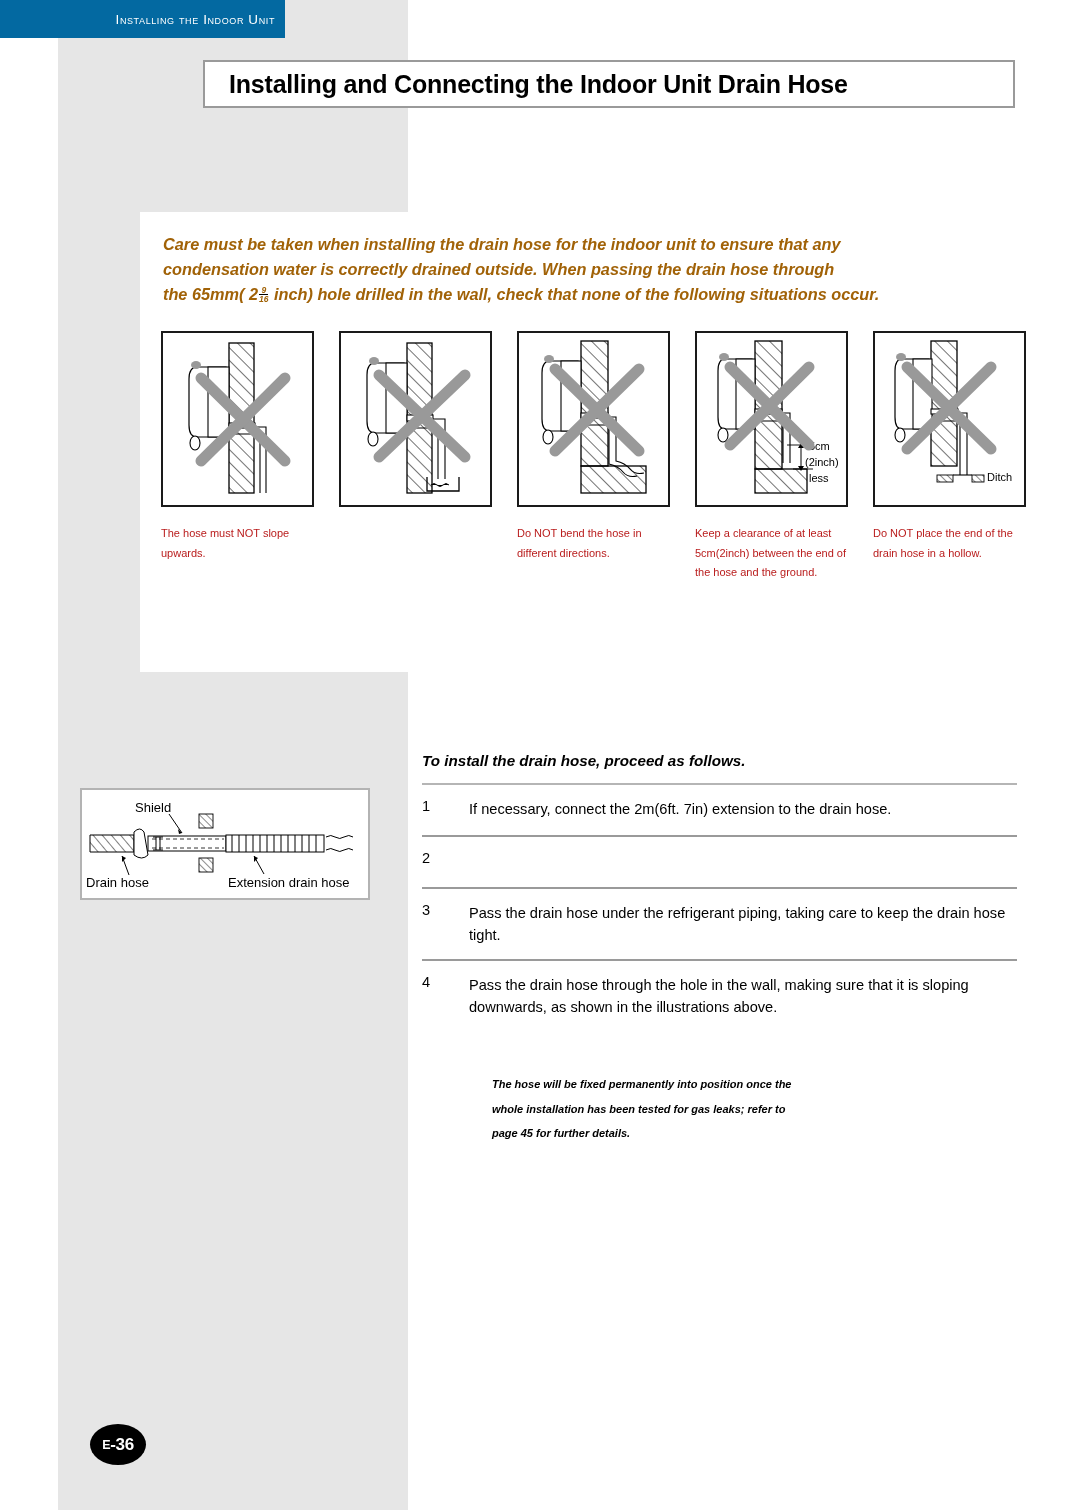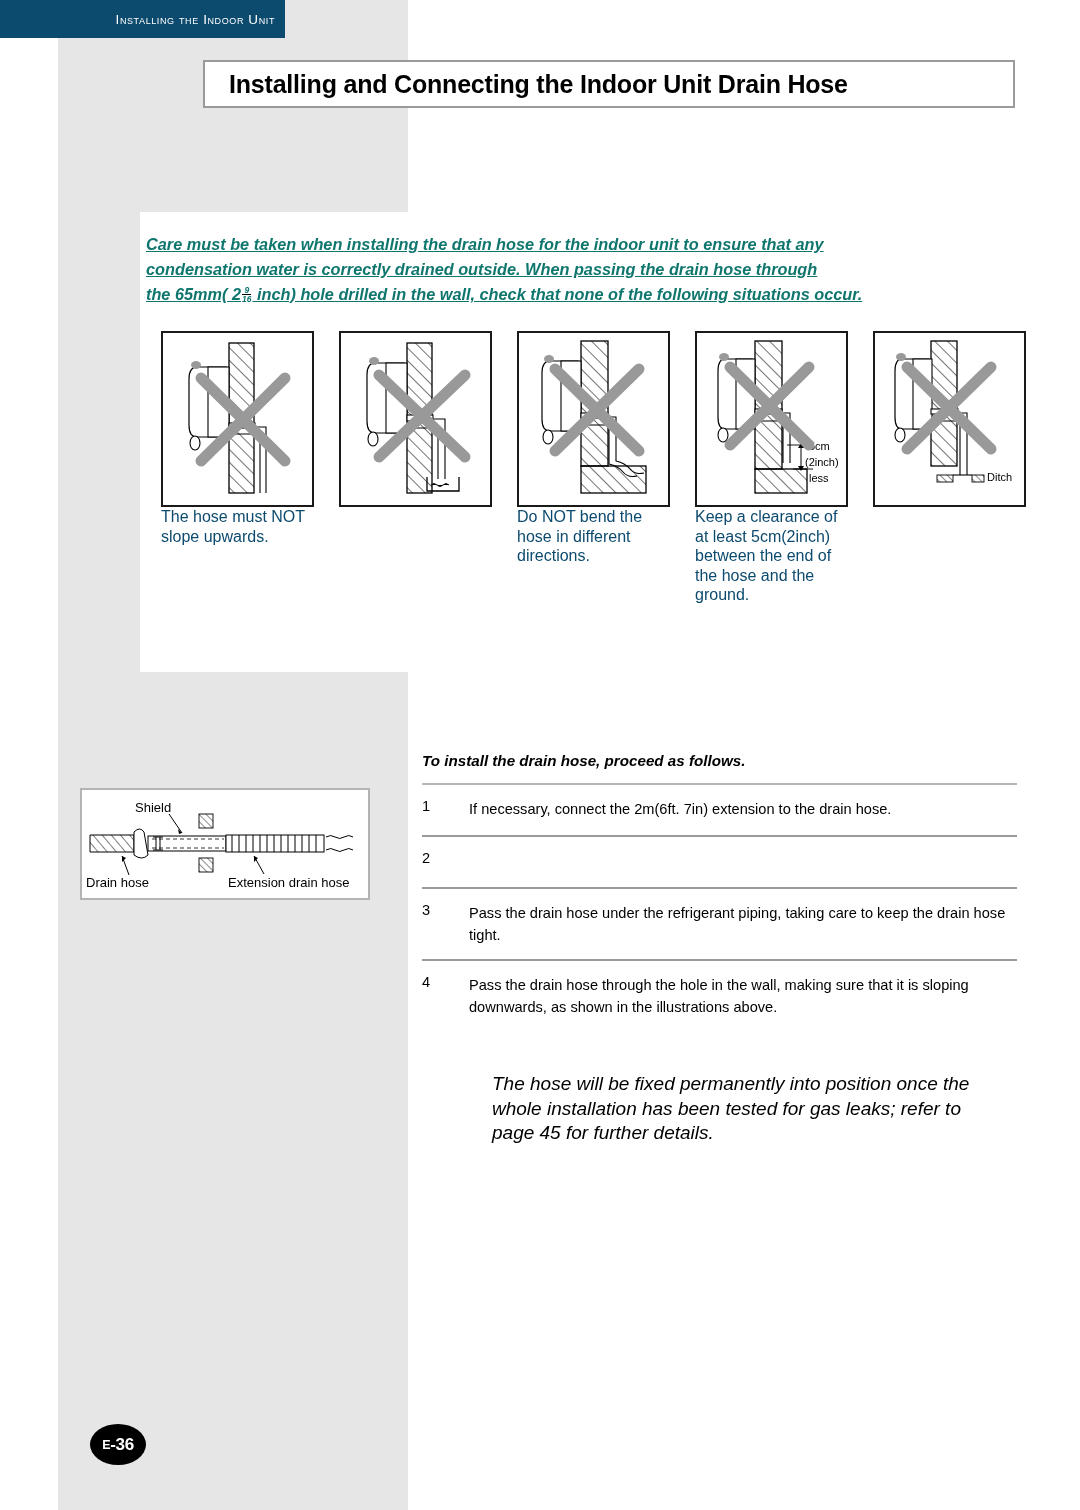--- a/index.html
+++ b/index.html
@@ -49,21 +49,21 @@
     background: #ffffff;
   }
 
   
   .section-tab {
     position: absolute;
     left: 0;
     top: 0;
     width: 285px;
     height: 38px;
-    background: #0c4a6e;
+    background: #0369a1;
     color: #ffffff;
     display: flex;
     align-items: center;
     justify-content: flex-end;
     padding-right: 10px;
     box-sizing: border-box;
   }
   .section-tab-label {
     font-size: 13.5px;
     font-variant: small-caps;
@@ -87,29 +87,28 @@
     font-size: 25px;
     font-weight: 700;
     color: #000;
     padding-left: 24px;
     letter-spacing: -0.2px;
   }
 
   
   .intro {
     position: absolute;
-    left: 146px;
+    left: 163px;
     top: 232px;
     width: 862px;
     font-size: 16.3px;
     font-weight: 700;
     font-style: italic;
     line-height: 25px;
-    color: #0f766e;
-    text-decoration: underline;
+    color: #a16207;
   }
   .frac {
     display: inline-block;
     vertical-align: -0.28em;
     font-size: 8.5px;
     line-height: 1;
     text-align: center;
     font-style: italic;
     font-weight: 700;
     margin: 0 1px;
@@ -130,23 +129,24 @@
   .panel-box {
     width: 153px;
     height: 176px;
     border: 2px solid #1a1a1a;
     background: #fff;
     box-sizing: border-box;
     position: relative;
     overflow: hidden;
   }
   .panel-caption {
-    font-size: 16px;
+    margin-top: 17px;
+    font-size: 11px;
     line-height: 19.5px;
-    color: #0c4a6e;
+    color: #b91c1c;
   }
 
   svg { display: block; }
 
   
   .hose-diagram-box {
     position: absolute;
     left: 80px;
     top: 788px;
     width: 290px;
@@ -190,22 +190,22 @@
     font-size: 14.6px;
     line-height: 22px;
     color: #000;
   }
 
   .closing-note {
     position: absolute;
     left: 492px;
     top: 1072px;
     width: 530px;
-    font-size: 19px;
-    font-weight: 400;
+    font-size: 11px;
+    font-weight: 700;
     font-style: italic;
     line-height: 24.5px;
     color: #000;
   }
 
   
   .page-badge {
     position: absolute;
     left: 90px;
     top: 1424px;
@@ -392,20 +392,21 @@
         <rect x="62" y="142" width="16" height="7" fill="url(#hatch5b)" stroke="#000" stroke-width="0.9"></rect>
         <rect x="97" y="142" width="12" height="7" fill="url(#hatch5b)" stroke="#000" stroke-width="0.9"></rect>
         <line x1="78" y1="142" x2="97" y2="142" stroke="#000" stroke-width="1.1"></line>
         <text x="112" y="148" font-family="Liberation Sans, sans-serif" font-size="11" fill="#000">Ditch</text>
         <g stroke="#999999" stroke-width="11" stroke-linecap="round">
           <line x1="32" y1="34" x2="116" y2="116"></line>
           <line x1="116" y1="34" x2="32" y2="116"></line>
         </g>
       </svg>
     </div>
+    <div class="panel-caption">Do NOT place the end of the drain hose in a hollow.</div>
   </div>
 
 </div>
 
 <div class="hose-diagram-box">
   <svg width="286" height="108" viewBox="0 0 286 108">
     <defs>
       <pattern id="dh" patternUnits="userSpaceOnUse" width="7" height="7" patternTransform="rotate(-40)">
         <line x1="0" y1="0" x2="0" y2="7" stroke="#000" stroke-width="1"></line>
       </pattern>

